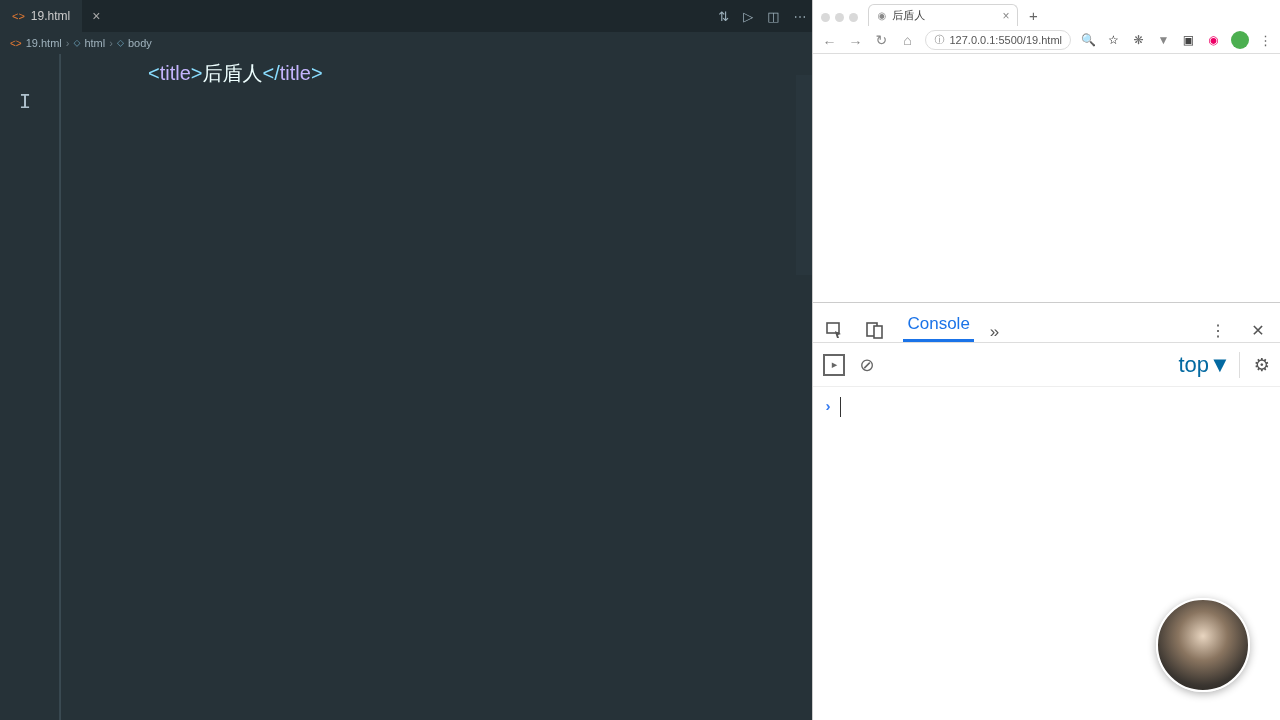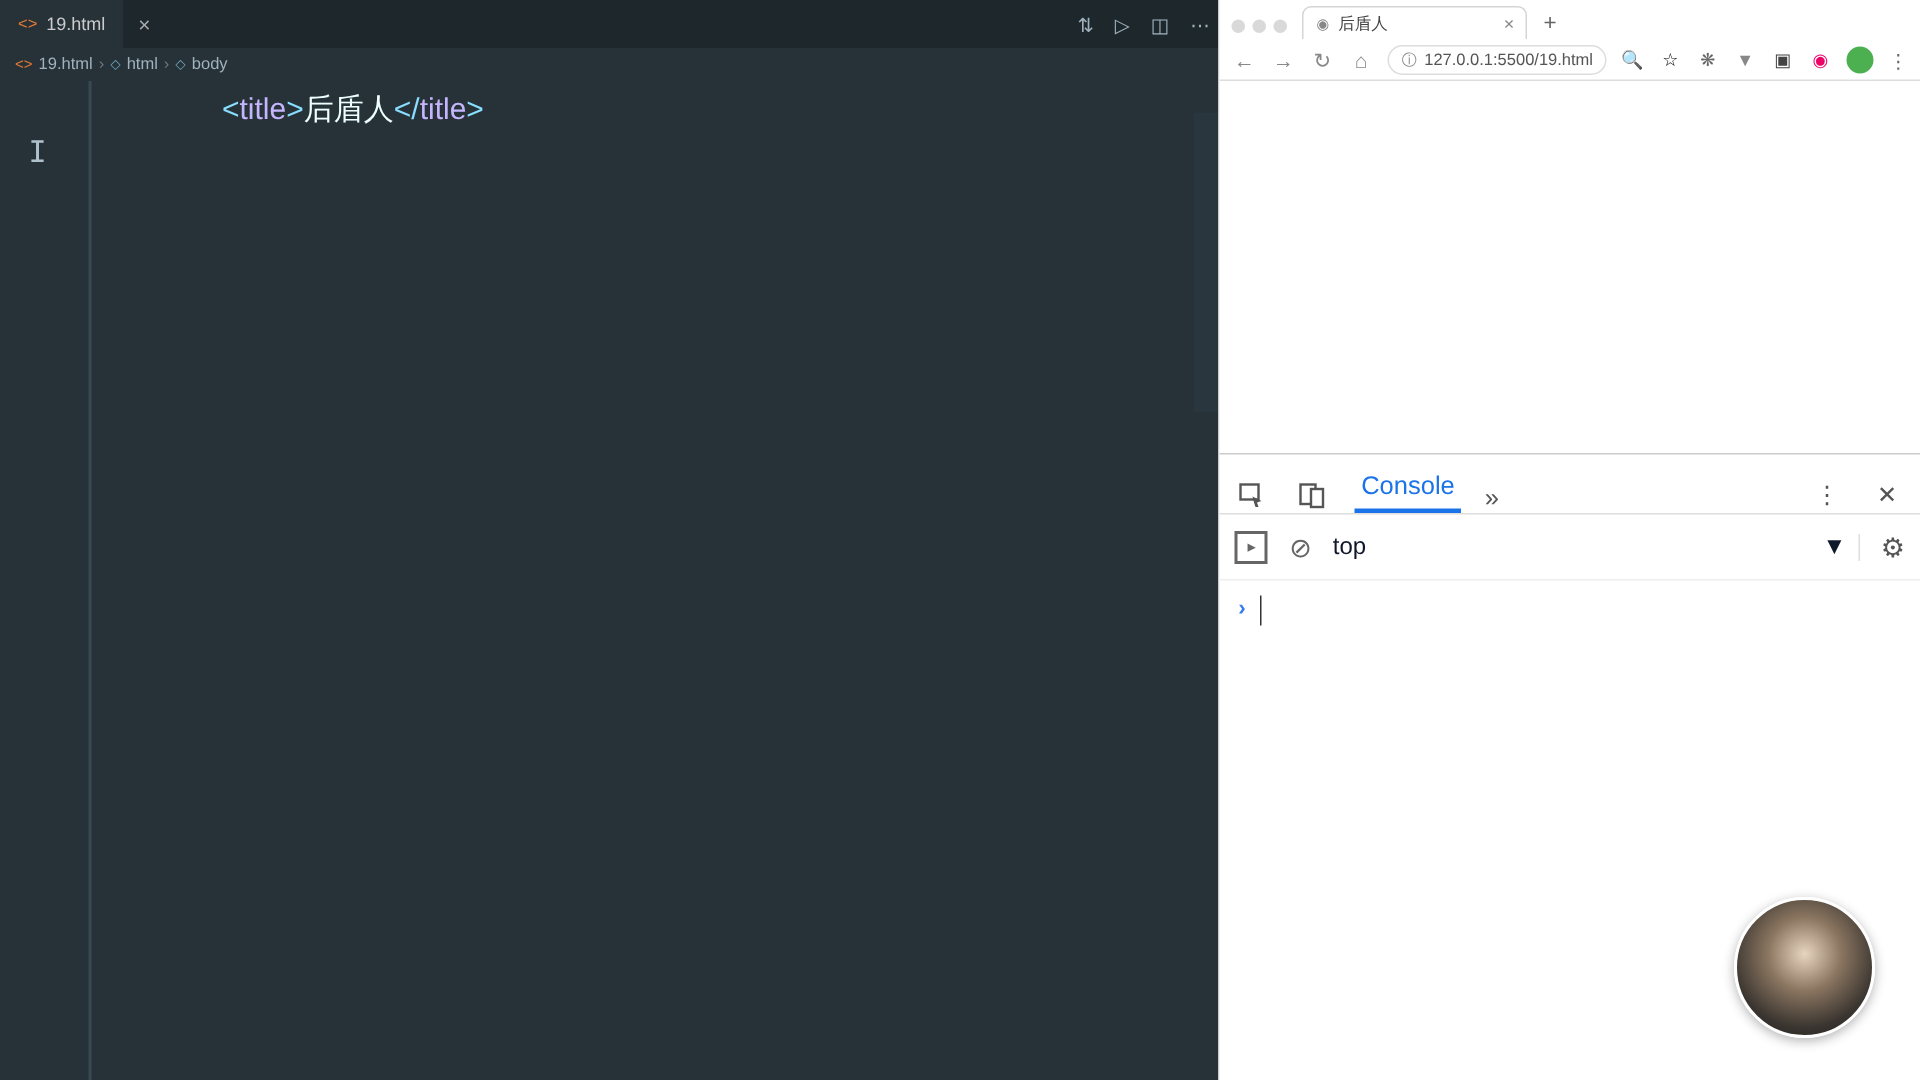--- a/index.html
+++ b/index.html
@@ -53,21 +53,21 @@
 .devtools { height:418px; border-top:1px solid #ccc; display:flex; flex-direction:column; background:#fff }
 .dt-tabs { height:40px; border-bottom:1px solid #ddd; display:flex; align-items:flex-end; padding:0 10px; gap:16px }
 .dt-ico { width:24px; height:24px; display:flex; align-items:center; justify-content:center; color:#555; font-size:16px }
 .dt-tab { font-size:17px; color:#555; padding:8px 4px }
 .dt-tab.active { color:#1a73e8; border-bottom:3px solid #1a73e8; padding-bottom:5px }
 .dt-chev { font-size:17px; color:#555 }
 .spacer{flex:1}
 .dt-filter { height:44px; border-bottom:1px solid #eee; display:flex; align-items:center; padding:0 10px; gap:14px }
 .dt-filter .play{width:22px;height:22px;border:2px solid #666;display:flex;align-items:center;justify-content:center;color:#666;font-size:11px}
 .dt-filter .clear{font-size:18px;color:#666}
-.dt-filter .sel{flex:1;font-size:16px;color:#0f172a;display:flex;align-items:center;justify-content:space-between;padding-right:8px;border-right:1px solid #ddd}
+.dt-filter .sel{flex:1;font-size:22px;color:#0369a1;display:flex;align-items:center;justify-content:flex-end;padding-right:8px;border-right:1px solid #ddd}
 .dt-filter .gear{font-size:18px;color:#555}
 .console-body { flex:1; padding:8px 12px; display:flex; align-items:flex-start; gap:10px }
 .prompt { color:#367cf1; font-size:15px; font-weight:bold; margin-top:2px }
 .con-cursor { width:1px; height:20px; background:#333; margin-top:2px }
 
 .webcam { position:absolute; right:30px; bottom:28px; width:94px; height:94px; border-radius:50%; background:radial-gradient(circle at 50% 40%, #e8d5c0 0%, #8a7560 35%, #3a3530 70%, #1a1815 100%); border:2px solid #fff; box-shadow:0 2px 8px rgba(0,0,0,0.3) }
 </style>
 </head>
 <body>
 

